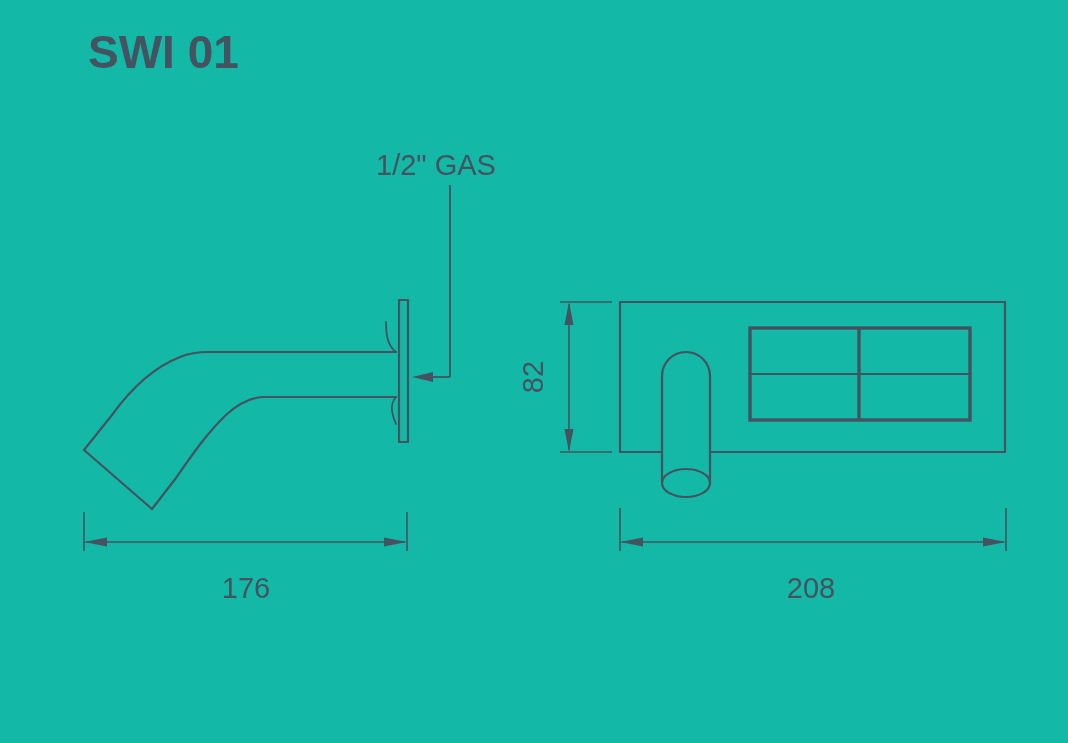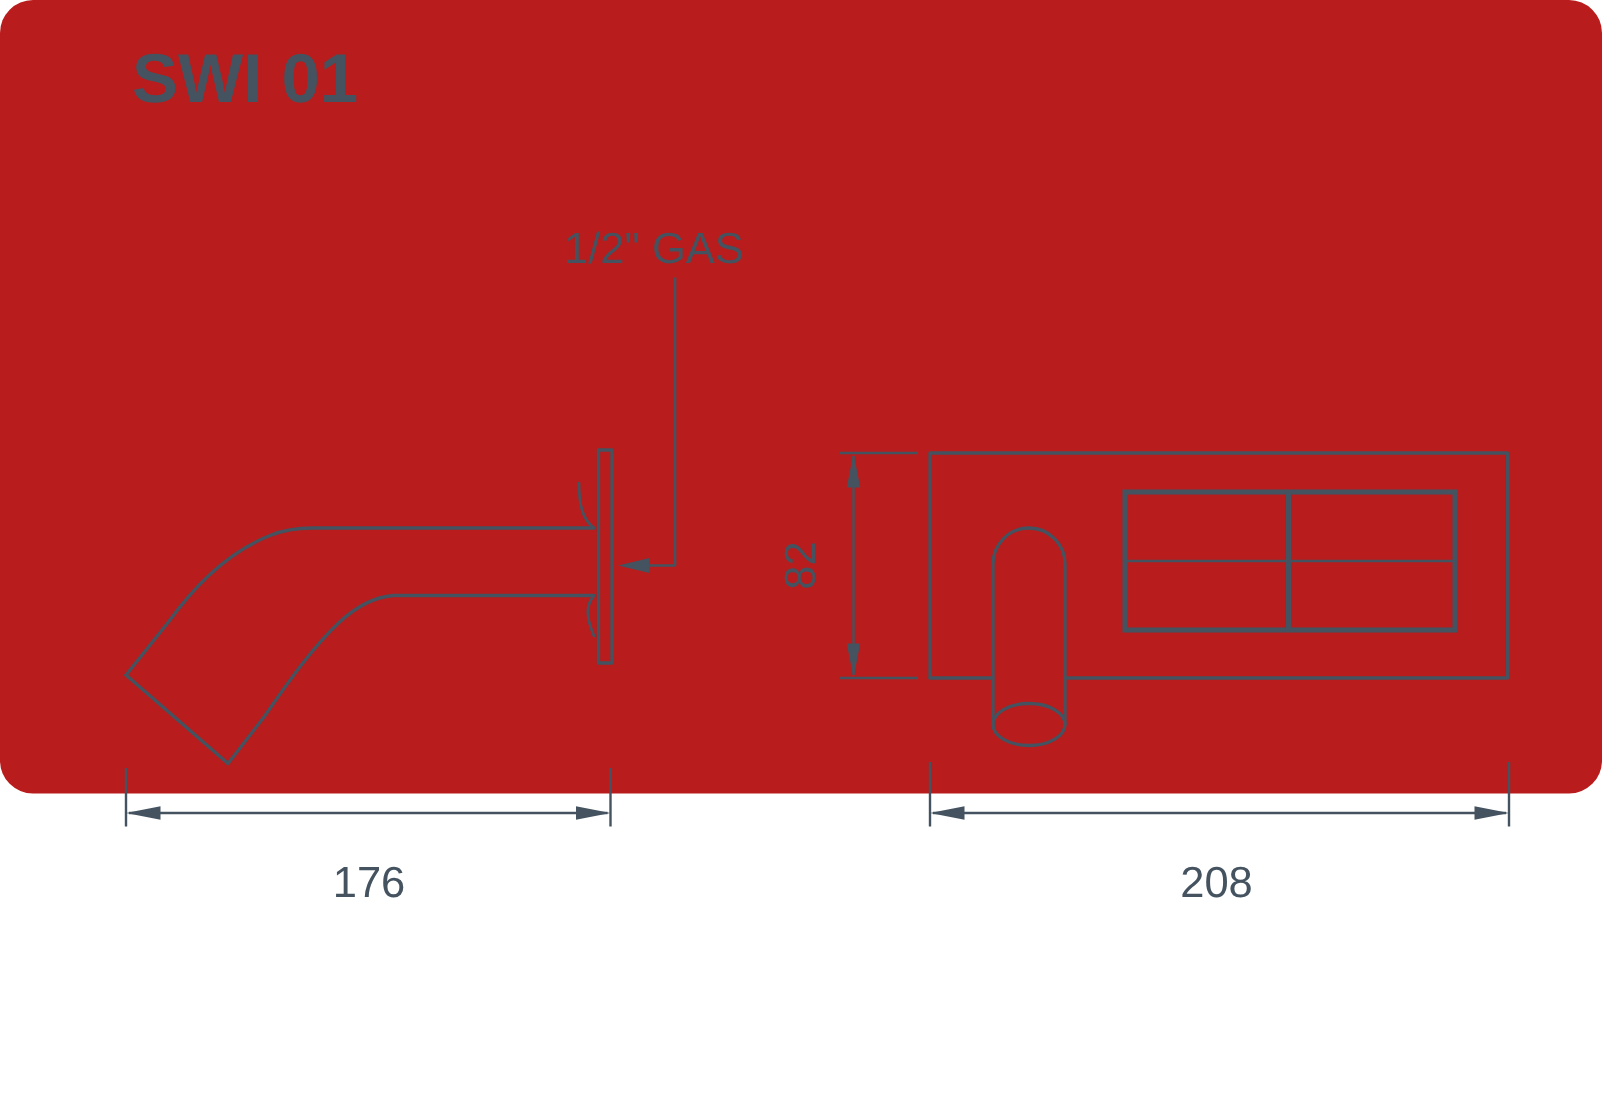--- a/index.html
+++ b/index.html
@@ -11,23 +11,22 @@
   body {
     width: 1068px;
     height: 743px;
     font-family: "Liberation Sans", sans-serif;
     overflow: hidden;
     position: relative;
   }
   #sheet {
     position: relative;
     width: 1068px;
-    height: 529px;
-    background: #b91c1c;
-    border-radius: 22px;
+    height: 743px;
+    background: #14b8a6;
   }
   #drawing {
     position: absolute;
     left: 0;
     top: 0;
     width: 1068px;
     height: 743px;
     display: block;
   }
   .title-text {

